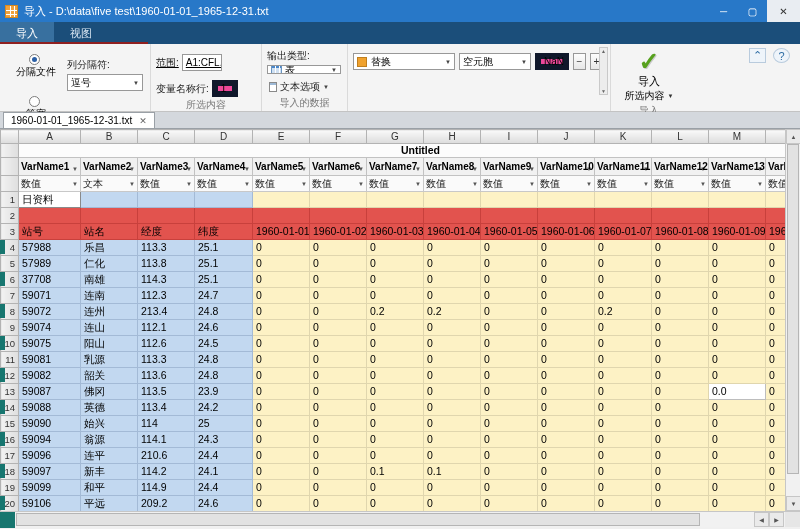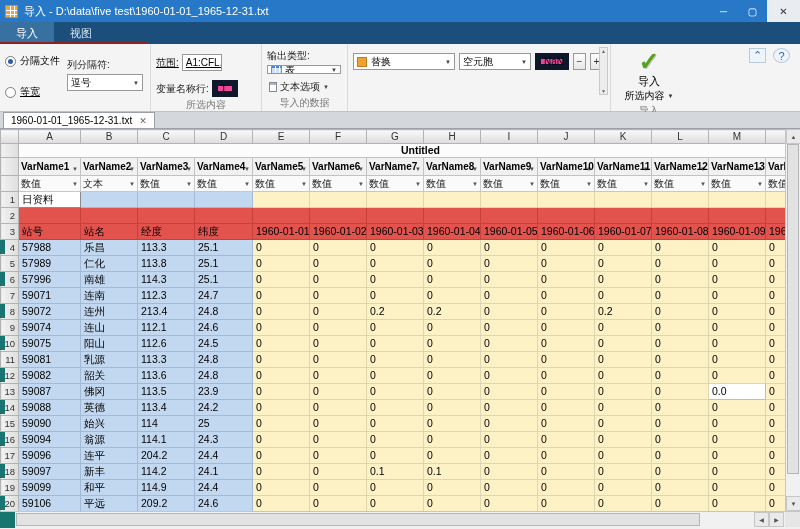--- a/index.html
+++ b/index.html
@@ -32,21 +32,21 @@
   .rgroup + .rgroup { border-left:1px solid #dadada; }
   .rgroup-label { margin-top:auto; text-align:center; font-size:10px; color:#7a7a7a; padding:1px 0 0; white-space:nowrap; }
   .rlabel { font-size:10px; color:#222; white-space:nowrap; }
   .combo { display:inline-flex; align-items:center; background:#fff; border:1px solid #989898; height:17px; font-size:10px; padding:0 3px; white-space:nowrap; overflow:hidden; }
   .combo .dd { margin-left:auto; font-size:6px; color:#444; padding-left:4px; }
   .field { display:inline-flex; align-items:center; background:#ec4899; border:6px solid #0f172a; height:17px; font-size:10px; padding:0 3px; }
   .flatbtn { display:inline-flex; align-items:center; font-size:10px; color:#222; padding:1px 2px; white-space:nowrap; }
   .flatbtn .dd { font-size:6px; color:#444; margin-left:3px; }
   .rad { width:11px; height:11px; border-radius:50%; border:1px solid #7c7c7c; background:#fff; display:inline-block; margin-right:4px; flex:0 0 auto; }
   .rad.sel::after { content:""; display:block; width:5px; height:5px; margin:2px; border-radius:50%; background:#2b5fa5; }
-  .radio-row { display:flex; align-items:center; font-size:10px; }
+  .radio-row { display:flex; align-items:center; font-size:10px;flex-direction:column; }
 
   .g-delim { width:150px; }
   .g-delim-body { display:flex; }
   .g-delim-left { width:62px; display:flex; flex-direction:column; }
   .g-delim-left .radio-row:first-child { margin-top:7px; }
   .g-delim-left .radio-row:last-child { margin-top:17px;text-decoration:underline; }
   .g-delim-right { flex:1; display:flex; flex-direction:column; }
   .g-delim-right .rlabel { margin-top:11px; }
   .g-delim-right .combo { width:76px; margin-top:2px; }
   .g-delim-right .flatbtn { margin-top:19px; }
@@ -412,21 +412,21 @@
             <td class="dcell yellow">0</td>
             <td class="dcell yellow">0</td>
             <td class="dcell yellow">0</td>
             <td class="dcell yellow">0</td>
             <td class="dcell yellow">0</td>
             <td class="dcell yellow">0</td>
             <td class="dcell yellow">0</td>
           </tr>
           <tr>
             <th class="rowhdr">6</th>
-            <td class="dcell blue">57996</td>
+            <td class="dcell blue">37708</td>
             <td class="dcell blue">南雄</td>
             <td class="dcell blue">114.3</td>
             <td class="dcell blue">25.1</td>
             <td class="dcell yellow">0</td>
             <td class="dcell yellow">0</td>
             <td class="dcell yellow">0</td>
             <td class="dcell yellow">0</td>
             <td class="dcell yellow">0</td>
             <td class="dcell yellow">0</td>
             <td class="dcell yellow">0</td>
@@ -601,21 +601,21 @@
             <td class="dcell yellow">0</td>
             <td class="dcell yellow">0</td>
             <td class="dcell yellow">0</td>
             <td class="dcell yellow">0</td>
             <td class="dcell yellow">0</td>
           </tr>
           <tr>
             <th class="rowhdr">17</th>
             <td class="dcell blue">59096</td>
             <td class="dcell blue">连平</td>
-            <td class="dcell blue">204.2</td>
+            <td class="dcell blue">210.6</td>
             <td class="dcell blue">24.4</td>
             <td class="dcell yellow">0</td>
             <td class="dcell yellow">0</td>
             <td class="dcell yellow">0</td>
             <td class="dcell yellow">0</td>
             <td class="dcell yellow">0</td>
             <td class="dcell yellow">0</td>
             <td class="dcell yellow">0</td>
             <td class="dcell yellow">0</td>
             <td class="dcell yellow">0</td>

